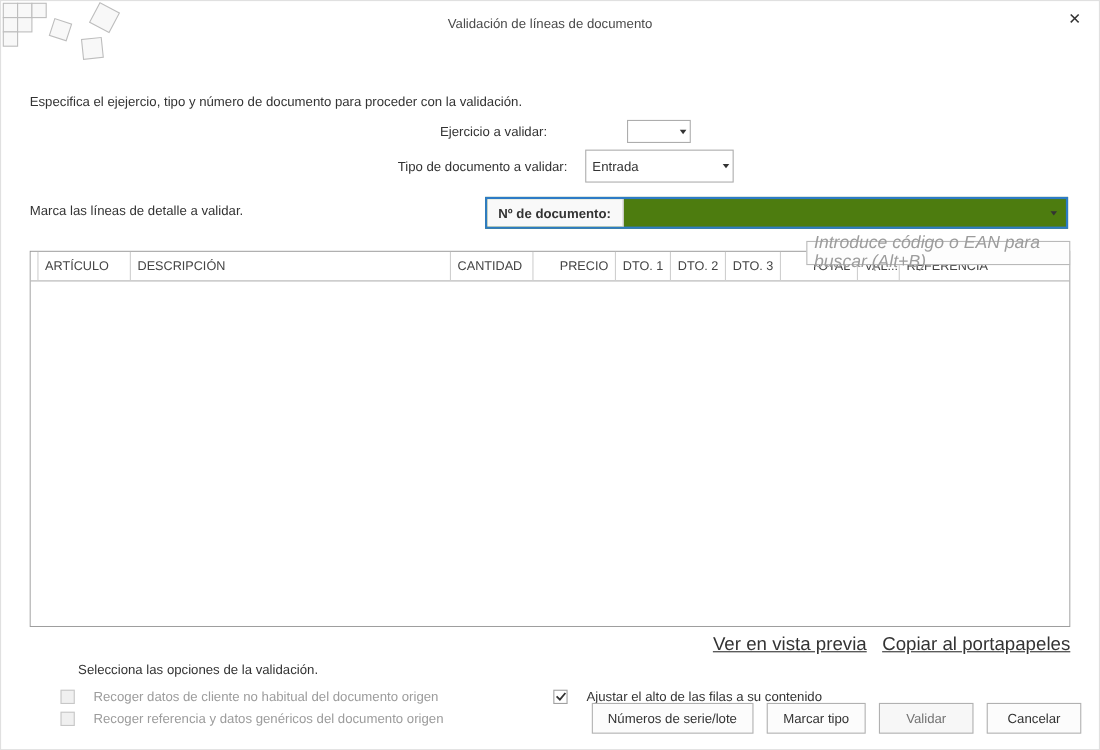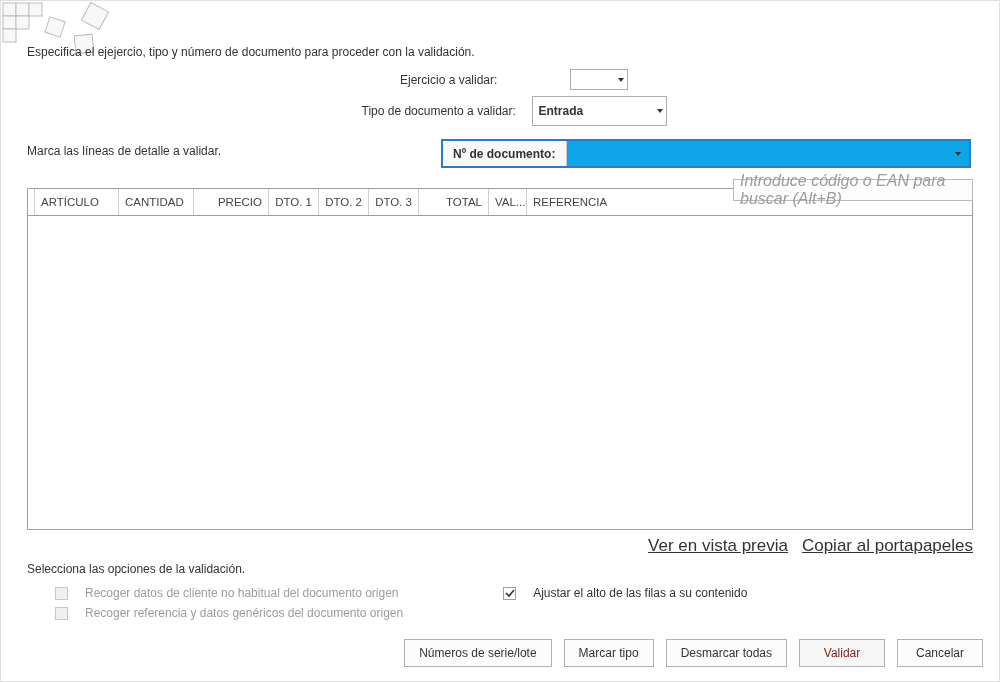--- a/index.html
+++ b/index.html
@@ -80,40 +80,39 @@
   }
   .dd-med {
     width: 135px;
     height: 21px;
     border: 1px solid #adadad;
     background: #fff;
     display: flex;
     align-items: center;
     padding: 14px 6px;
     position: relative;
-    font-weight: bold;
   }
   .dd-caret {
     position: absolute;
     right: 3px; top: 50%;
     transform: translateY(-50%);
     width: 0; height: 0;
     border-left: 3px solid transparent;
     border-right: 3px solid transparent;
     border-top: 4px solid #333;
   }
   .doc-wrap {
     display: flex;
     position: absolute;
     left: 440px;
     top: 138px;
     border: 2px solid #2d7bc6;
     height: 29px;
     width: 530px;
-    background: #0ea5e9;
+    background: #4d7c0f;
   }
   .doc-label-cell {
     background: #f9f9f9;
     border-right: 1px solid #c9c9c9;
     display: flex; align-items: center;
     padding: 0 10px;
     font-weight: 600;
     font-size: 12px;
     width: 124px;
   }
@@ -175,21 +174,21 @@
   .gh-val { width: 38px; }
   .gh-ref { flex: 1; }
   .grid-body { flex:1; background: #fff; }
   .links-row {
     display: flex; justify-content: flex-end;
     gap: 14px;
     margin-top: 6px;
     font-size: 17px;
   }
   .link { text-decoration: underline; cursor: pointer; color: #333; }
-  .instr3 { margin-top: 6px; font-size: 12px; }
+  .instr3 { margin-top: 6px; font-size: 12px; margin-left: 44px; }
   .opts {
     display: flex;
     margin-top: 10px;
     padding-left: 28px;
     gap: 100px;
   }
   .opts-col { display: flex; flex-direction: column; gap: 6px; }
   .chk {
     display: flex; align-items: center; gap: 17px;
     font-size: 12px;
@@ -211,21 +210,21 @@
   .btn {
     height: 28px;
     min-width: 86px;
     padding: 0 14px;
     border: 1px solid #b1b1b1;
     background: #fcfcfc;
     font-size: 12px;
     display: flex; align-items: center; justify-content: center;
     cursor: pointer;
   }
-  .btn.disabled { color: #7f1d1d; background: #f7f7f7; cursor: default; }
+  .btn.disabled { color: #737373; background: #f7f7f7; cursor: default; }
 </style>
 </head>
 <body>
 
 <div class="window">
 
   <div class="logo">
     <svg viewBox="0 0 120 60">
       <g stroke="#bdbdbd" fill="#f8f8f8" stroke-width="1">
         <rect x="2" y="2" width="13" height="13"></rect>
@@ -234,20 +233,24 @@
         <rect x="2" y="15" width="13" height="13"></rect>
         <rect x="15" y="15" width="13" height="13"></rect>
         <rect x="2" y="28" width="13" height="13"></rect>
         <rect x="46" y="18" width="16" height="16" transform="rotate(18 54 26)"></rect>
         <rect x="74" y="34" width="18" height="18" transform="rotate(-6 83 43)"></rect>
         <rect x="84" y="5" width="20" height="20" transform="rotate(28 94 15)"></rect>
       </g>
     </svg>
   </div>
 
+  <div class="titlebar">
+    <div class="title">Validación de líneas de documento</div>
+    <div class="close-btn">✕</div>
+  </div>
 
   <div class="content">
 
     <div class="instr">Especifica el ejejercio, tipo y número de documento para proceder con la validación.</div>
 
     <div class="form-left">
       <div class="form-row">
         <div class="form-label">Ejercicio a validar:</div>
         <div class="dd-small">
           <span class="dd-caret"></span>
@@ -272,20 +275,21 @@
     <div class="instr2">Marca las líneas de detalle a validar.</div>
 
     <div class="search-input">
       <span>Introduce código o EAN para buscar (Alt+B)</span>
     </div>
 
     <div class="grid">
       <div class="grid-head">
         <div class="gh gh-check"></div>
         <div class="gh gh-art">ARTÍCULO</div>
+        <div class="gh gh-desc">DESCRIPCIÓN</div>
         <div class="gh gh-cant">CANTIDAD</div>
         <div class="gh gh-prec">PRECIO</div>
         <div class="gh gh-d1">DTO. 1</div>
         <div class="gh gh-d2">DTO. 2</div>
         <div class="gh gh-d3">DTO. 3</div>
         <div class="gh gh-tot">TOTAL</div>
         <div class="gh gh-val">VAL...</div>
         <div class="gh gh-ref">REFERENCIA</div>
       </div>
       <div class="grid-body"></div>
@@ -319,18 +323,17 @@
           <span>Ajustar el alto de las filas a su contenido</span>
         </label>
       </div>
     </div>
 
   </div>
 
   <div class="button-bar">
     <div class="btn">Números de serie/lote</div>
     <div class="btn">Marcar tipo</div>
-    <div class="btn">Desmarcar todas</div>
     <div class="btn disabled">Validar</div>
     <div class="btn">Cancelar</div>
   </div>
 
 </div>
 
 </body></html>

